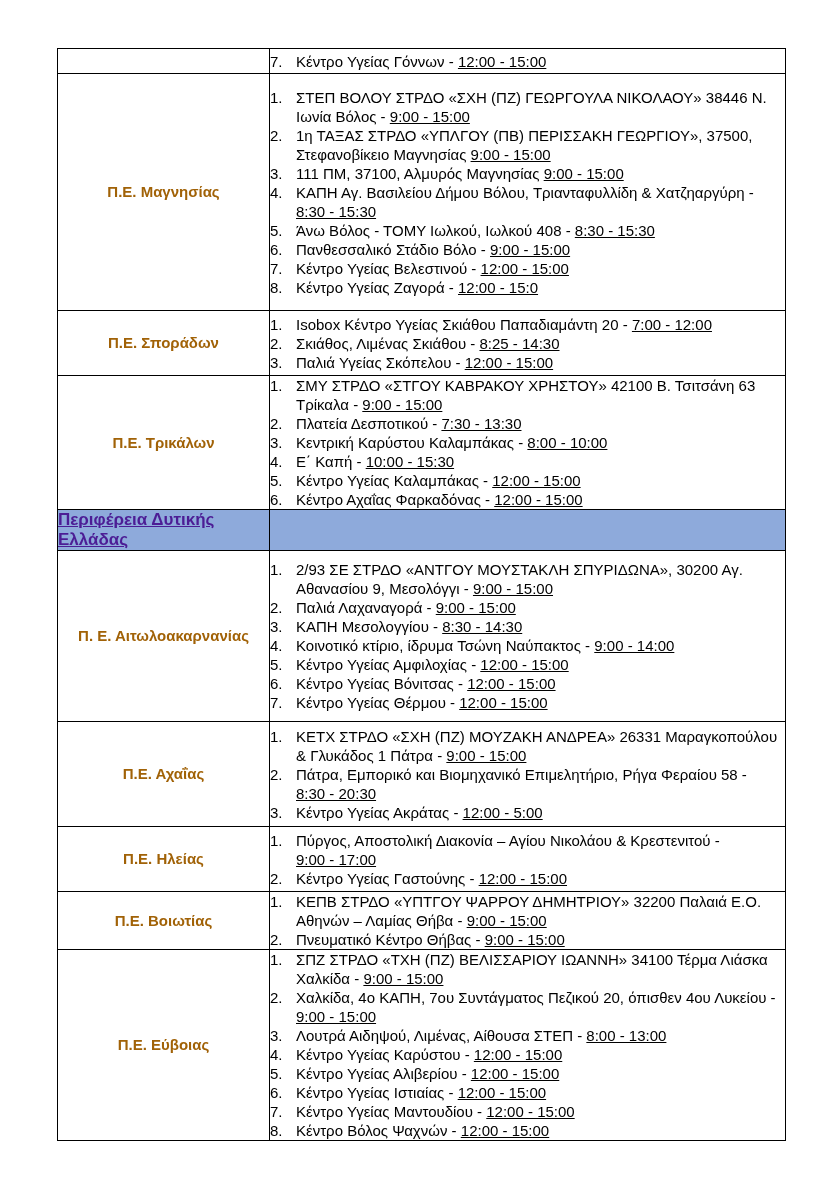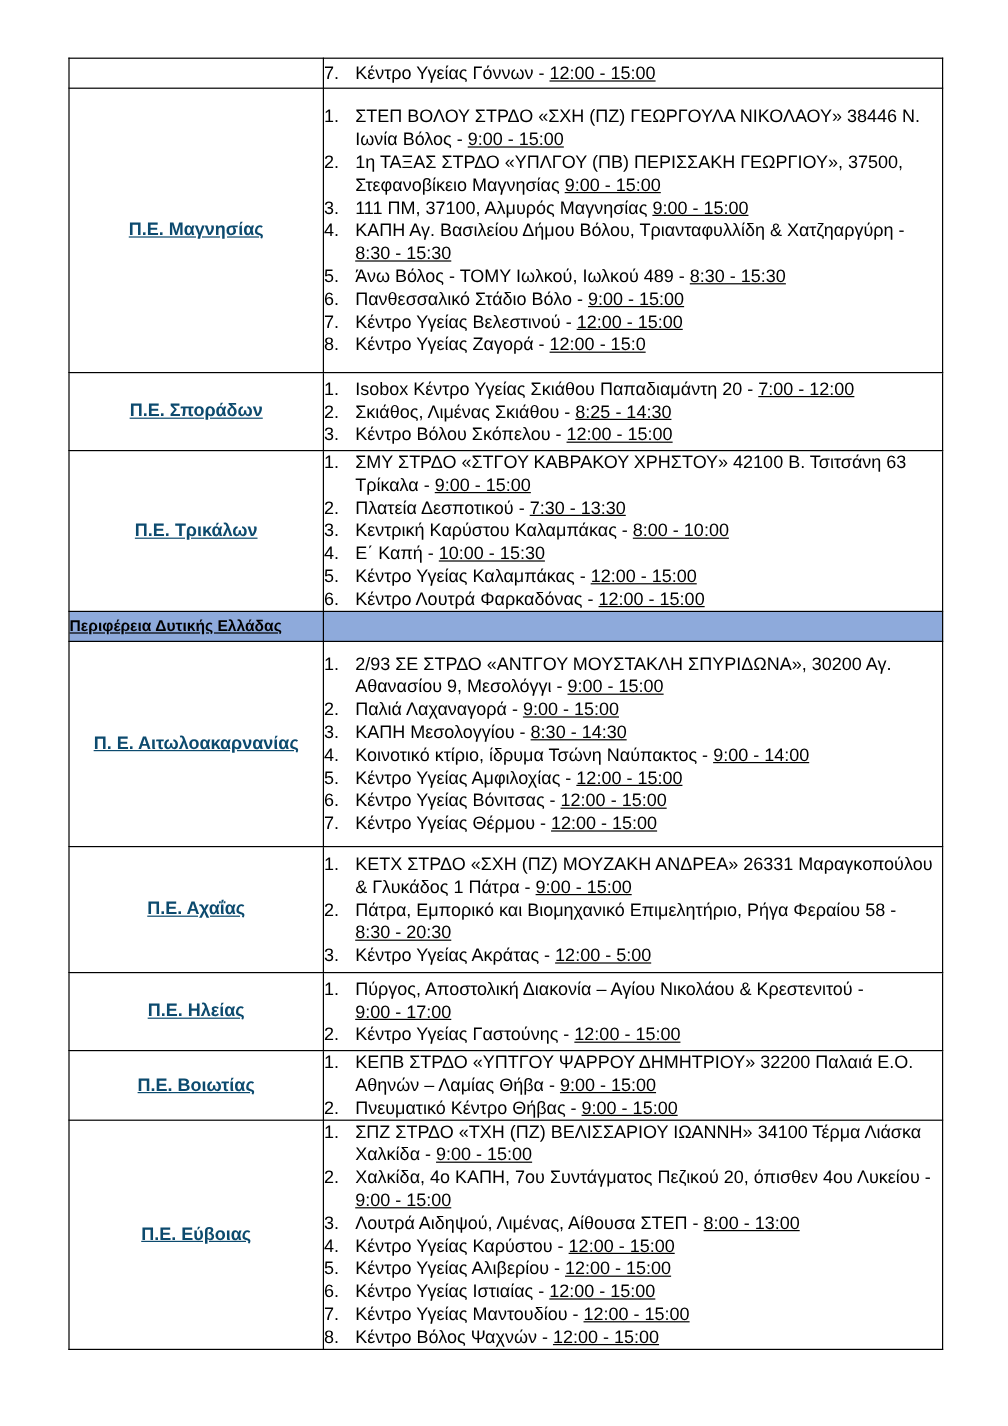--- a/index.html
+++ b/index.html
@@ -12,34 +12,34 @@
     position:absolute;left:57px;top:48px;width:729px;
     border-collapse:collapse;table-layout:fixed;
   }
   .doc-table td{
     border:1px solid #000;vertical-align:middle;padding:0;
   }
   .col-label{width:212px;}
   .col-items{width:516px;}
   .cell-label{text-align:center;}
   .region-label{
-    color:#0c4a6e;font-weight:bold;font-size:15px;
-    text-decoration:underline;cursor:pointer;
+    color:#a16207;font-weight:bold;font-size:15px;
+    cursor:pointer;
   }
   .cell-items{vertical-align:top;padding:3px 10px 2px 8px;}
   .item{display:flex;line-height:19px;font-size:15px;color:#000;}
   .item .num{flex:0 0 26px;}
   .item .txt{flex:1 1 auto;}
   .time{text-decoration:underline;white-space:nowrap;margin-top:40px;}
   .section-row td{
     background:#8EAADB;height:24px;
   }
   .cell-section{padding-left:6px;}
   .section-label{
-    color:#000000;font-weight:bold;font-size:13px;
+    color:#4c1d95;font-weight:bold;font-size:17px;
     text-decoration:underline;
   }
 </style>
 </head>
 <body>
 
 <table class="doc-table">
   <colgroup>
     <col class="col-label">
     <col class="col-items">
@@ -75,21 +75,21 @@
             <div class="item">
     <span class="num">3.</span>
     <span class="txt"><span>111 ΠΜ, 37100, Αλμυρός Μαγνησίας</span> <span class="time">9:00 - 15:00</span></span>
   </div>
             <div class="item">
     <span class="num">4.</span>
     <span class="txt"><span>ΚΑΠΗ Αγ. Βασιλείου Δήμου Βόλου, Τριανταφυλλίδη &amp; Χατζηαργύρη -</span> <span class="time">8:30 - 15:30</span></span>
   </div>
             <div class="item">
     <span class="num">5.</span>
-    <span class="txt"><span>Άνω Βόλος - ΤΟΜΥ Ιωλκού, Ιωλκού 489 -</span> <span class="time">8:30 - 15:30</span></span>
+    <span class="txt"><span>Άνω Βόλος - ΤΟΜΥ Ιωλκού, Ιωλκού 408 -</span> <span class="time">8:30 - 15:30</span></span>
   </div>
             <div class="item">
     <span class="num">6.</span>
     <span class="txt"><span>Πανθεσσαλικό Στάδιο Βόλο -</span> <span class="time">9:00 - 15:00</span></span>
   </div>
             <div class="item">
     <span class="num">7.</span>
     <span class="txt"><span>Κέντρο Υγείας Βελεστινού -</span> <span class="time">12:00 - 15:00</span></span>
   </div>
             <div class="item">
@@ -108,21 +108,21 @@
             <div class="item">
     <span class="num">1.</span>
     <span class="txt"><span>Isobox Κέντρο Υγείας Σκιάθου Παπαδιαμάντη 20 -</span> <span class="time">7:00 - 12:00</span></span>
   </div>
             <div class="item">
     <span class="num">2.</span>
     <span class="txt"><span>Σκιάθος, Λιμένας Σκιάθου -</span> <span class="time">8:25 - 14:30</span></span>
   </div>
             <div class="item">
     <span class="num">3.</span>
-    <span class="txt"><span>Κέντρο Βόλου Σκόπελου -</span> <span class="time">12:00 - 15:00</span></span>
+    <span class="txt"><span>Παλιά Υγείας Σκόπελου -</span> <span class="time">12:00 - 15:00</span></span>
   </div>
           </div>
     </td>
   </tr>
       <tr class="region-row" style="height: 125px;">
     <td class="cell-label">
       <span class="region-label">Π.Ε. Τρικάλων</span>
     </td>
     <td class="cell-items">
       <div class="items">
@@ -141,21 +141,21 @@
             <div class="item">
     <span class="num">4.</span>
     <span class="txt"><span>Ε΄ Καπή -</span> <span class="time">10:00 - 15:30</span></span>
   </div>
             <div class="item">
     <span class="num">5.</span>
     <span class="txt"><span>Κέντρο Υγείας Καλαμπάκας -</span> <span class="time">12:00 - 15:00</span></span>
   </div>
             <div class="item">
     <span class="num">6.</span>
-    <span class="txt"><span>Κέντρο Λουτρά Φαρκαδόνας -</span> <span class="time">12:00 - 15:00</span></span>
+    <span class="txt"><span>Κέντρο Αχαΐας Φαρκαδόνας -</span> <span class="time">12:00 - 15:00</span></span>
   </div>
           </div>
     </td>
   </tr>
       <tr class="section-row" style="height: 24px;">
     <td class="cell-section">
       <span class="section-label">Περιφέρεια Δυτικής Ελλάδας</span>
     </td>
     <td class="cell-section-empty"></td>
   </tr>

